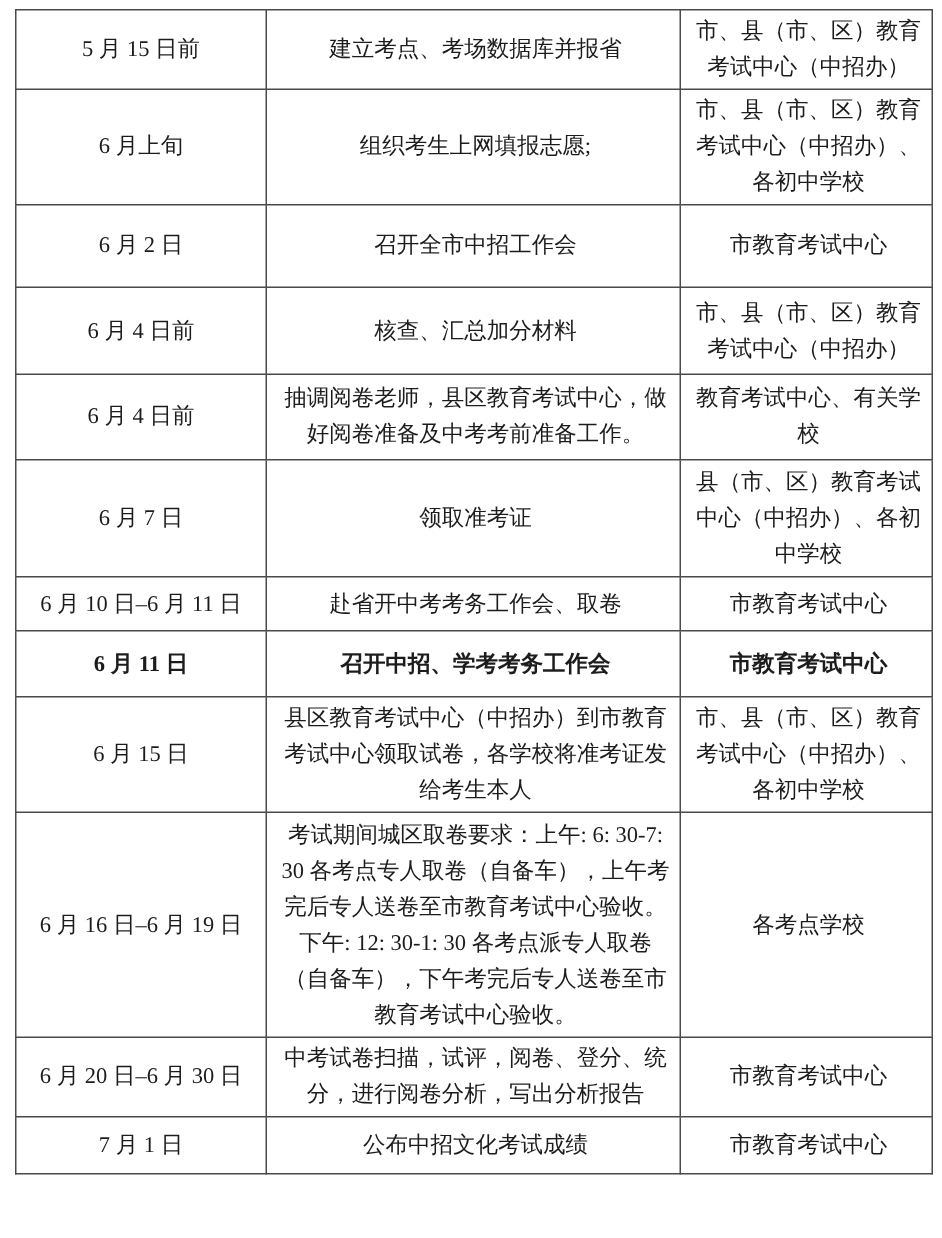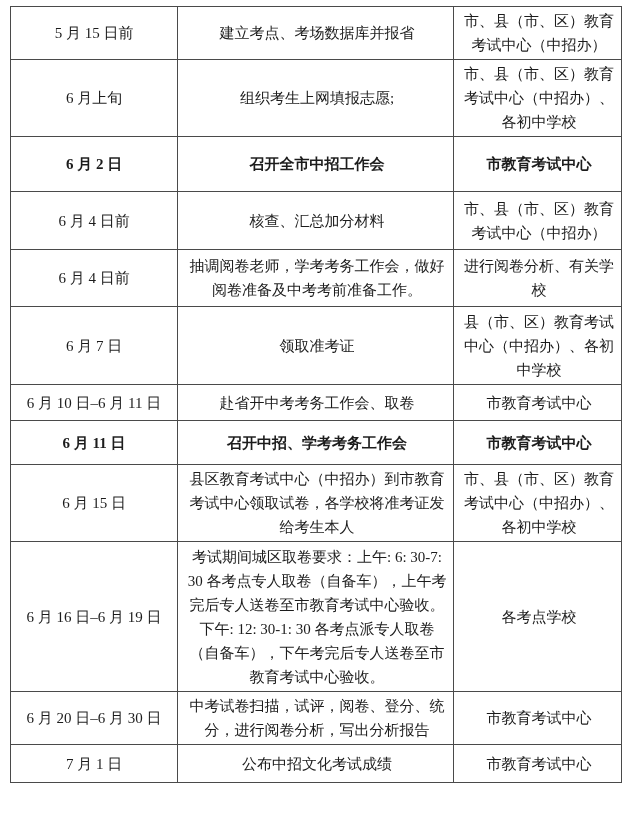--- a/index.html
+++ b/index.html
@@ -39,21 +39,21 @@
   td.task {
     text-align: center;
     padding: 2px 6px 2px 9px;
   }
   td.org {
     text-align: center;
     padding: 2px 4px 2px 7px;
   }
   tr.r0  { height: 50px; }
   tr.r1  { height: 73px; }
-  tr.r2  { height: 55px; font-weight: bold; }
+  tr.r2  { height: 55px; }
   tr.r3  { height: 58px; }
   tr.r4  { height: 57px; }
   tr.r5  { height: 78px; }
   tr.r6  { height: 36px; }
   tr.r7  { height: 44px; font-weight: bold; }
   tr.r8  { height: 70px; }
   tr.r9  { height: 54px; }
   tr.r10 { height: 150px; }
   tr.r11 { height: 46px; }
   tr.r12 { height: 38px; }
@@ -84,22 +84,22 @@
         <td class="task">召开全市中招工作会</td>
         <td class="org">市教育考试中心</td>
       </tr>
       <tr class="r3">
         <td class="date">6 月 4 日前</td>
         <td class="task">核查、汇总加分材料</td>
         <td class="org">市、县（市、区）教育考试中心（中招办）</td>
       </tr>
       <tr class="r4">
         <td class="date">6 月 4 日前</td>
-        <td class="task">抽调阅卷老师，学考考务工作会，做好阅卷准备及中考考前准备工作。</td>
-        <td class="org">进行阅卷分析、有关学校</td>
+        <td class="task">抽调阅卷老师，县区教育考试中心，做好阅卷准备及中考考前准备工作。</td>
+        <td class="org">教育考试中心、有关学校</td>
       </tr>
       <tr class="r5">
         <td class="date">6 月 7 日</td>
         <td class="task">领取准考证</td>
         <td class="org">县（市、区）教育考试中心（中招办）、各初中学校</td>
       </tr>
       <tr class="r6">
         <td class="date">6 月 10 日–6 月 11 日</td>
         <td class="task">赴省开中考考务工作会、取卷</td>
         <td class="org">市教育考试中心</td>

